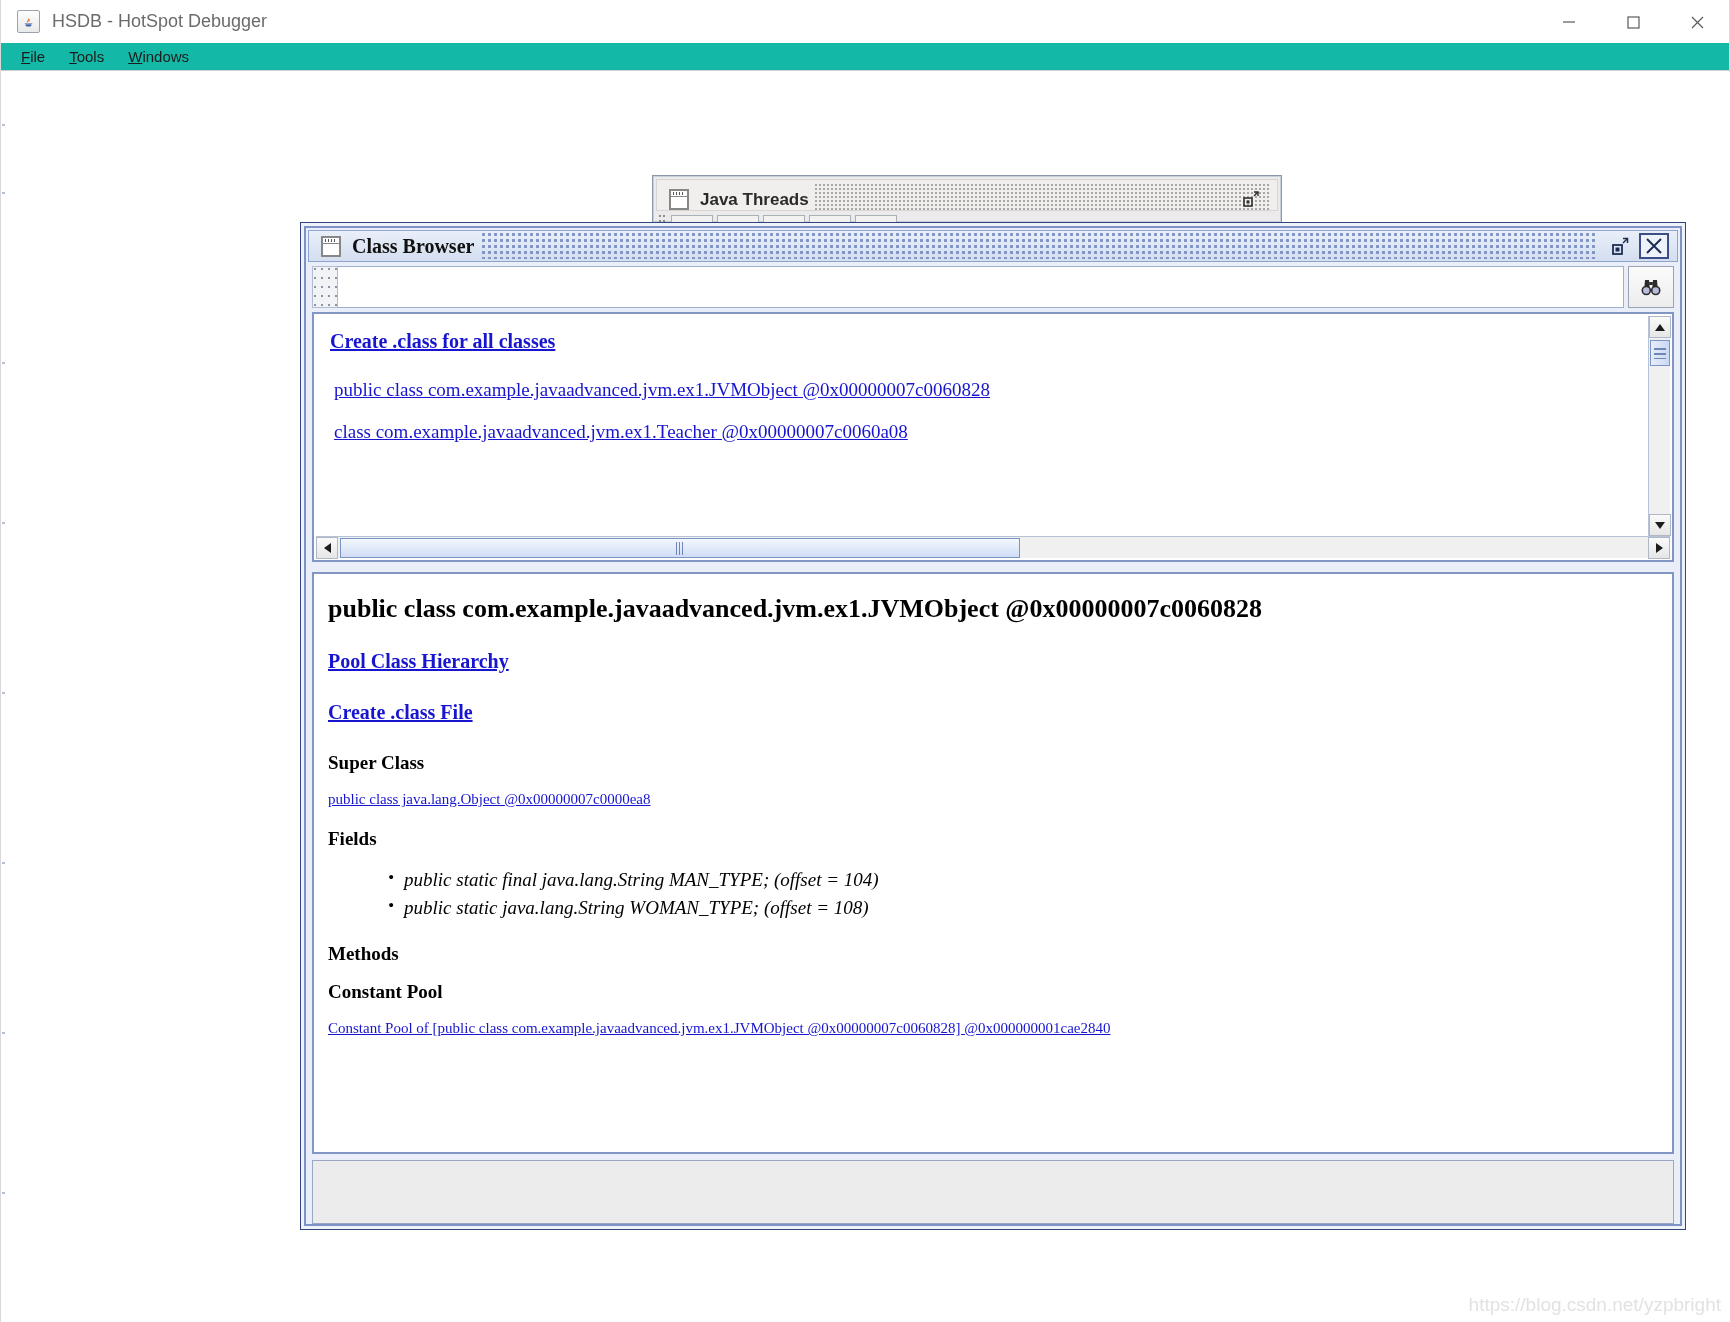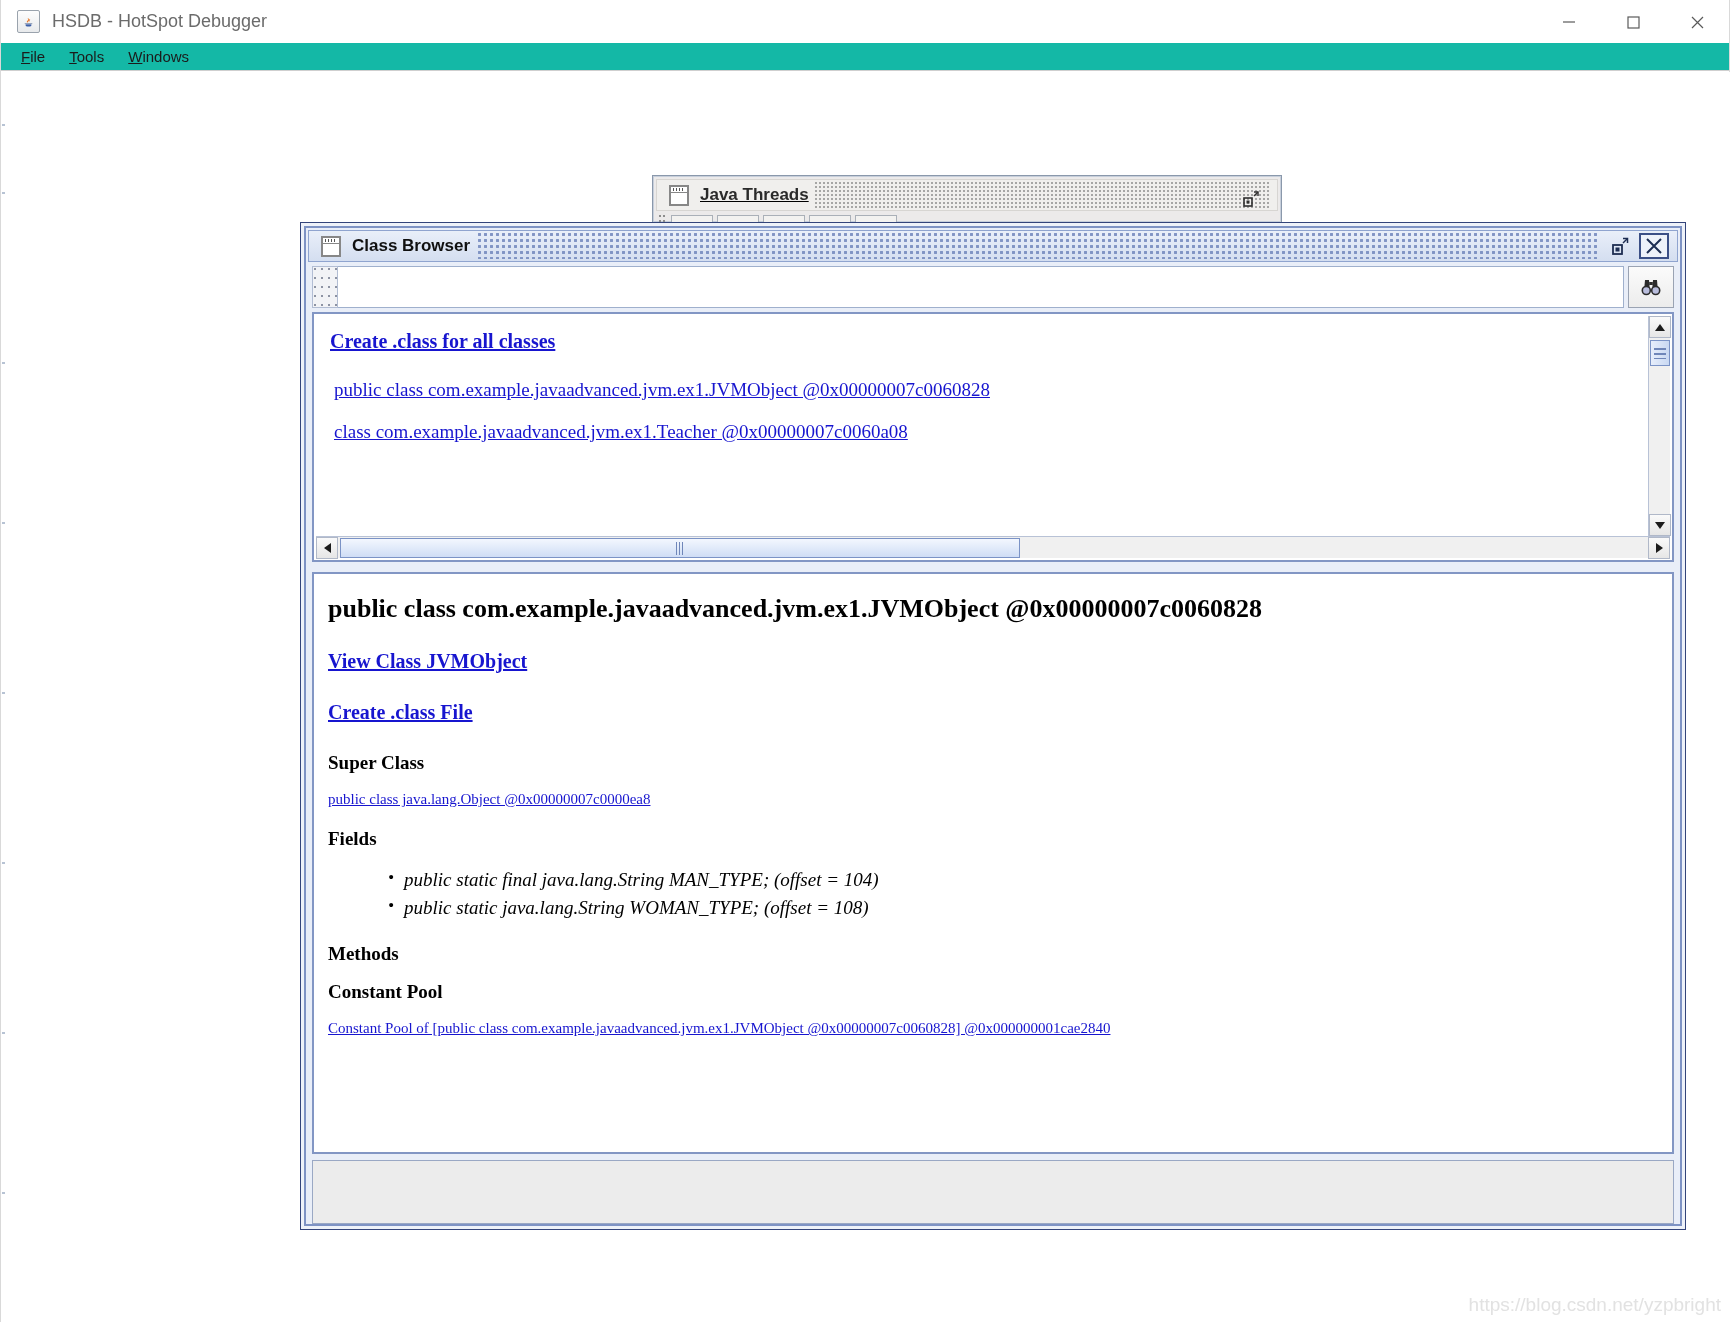--- a/index.html
+++ b/index.html
@@ -86,23 +86,22 @@
     width: 630px; height: 48px;
     background: #eceaea;
     border: 1px solid #8a98ab;
     box-shadow: 0 0 0 1px #c7cfdb inset;
     overflow: hidden;
   }
   .iframe-threads .tb {
     position: absolute; left: 3px; top: 3px;
     width: 622px; height: 32px;
     background: #f0efed;
-    display: flex; align-items: center;
+    display: flex; align-items: flex-end;
     border: 1px solid #d7d5d2;
-    text-decoration: underline;
   }
   .frame-doc-icon {
     width: 20px; height: 21px;
     margin-left: 12px; margin-right: 11px;
     background: #ffffff;
     border: 2px solid #878787;
     position: relative; flex: none;
   }
   .frame-doc-icon::before {
     content: ""; position: absolute; left: 0; top: 0; right: 0; height: 5px;
@@ -161,22 +160,22 @@
     position: relative;
   }
   .cb-titlebar {
     position: absolute; left: 2px; top: 2px; right: 2px;
     height: 32px;
     background: linear-gradient(#e9eff9,#d4def0);
     border: 1px solid #8fa4cf;
     display: flex; align-items: center;
   }
   .cb-title-text {
-    font-size: 17px; font-weight: bold; color: #101010;
-    font-family: Liberation Sans, sans-serif;
+    font-size: 20px; font-weight: bold; color: #101010;
+    font-family: Liberation Serif, serif;
     white-space: nowrap;
   }
   .hatch-blue {
     flex: 1; height: 26px; margin: 0 8px;
     background-image:
       radial-gradient(circle at 1.5px 1.5px, #7086bc 1.4px, transparent 1.6px);
     background-size: 6px 6px;
     opacity: .85;
   }
   .cb-tb-btn {
@@ -509,21 +508,21 @@
               <svg width="9" height="12" viewBox="0 0 9 12">
                   <path d="M1 1v10l7-5z" fill="#1c1c1c"></path>
                 </svg>
             </span>
           </div>
         </div>
 
         <div class="cb-detailpane">
           <h1 class="det-h1">public class com.example.javaadvanced.jvm.ex1.JVMObject @0x00000007c0060828</h1>
 
-          <a class="link det-toplink" href="#">View Class JVMObject</a>
+          <a class="link det-toplink" href="#">Pool Class Hierarchy</a>
 
           <a class="link det-toplink" href="#">Create .class File</a>
 
           <h2 class="det-h2">Super Class</h2>
           <a class="link det-link" href="#">public class java.lang.Object @0x00000007c0000ea8</a>
 
           <h2 class="det-h2">Fields</h2>
           <ul class="det-ul">
             <li>public static final java.lang.String MAN_TYPE; (offset = 104)</li>
             <li>public static java.lang.String WOMAN_TYPE; (offset = 108)</li>

